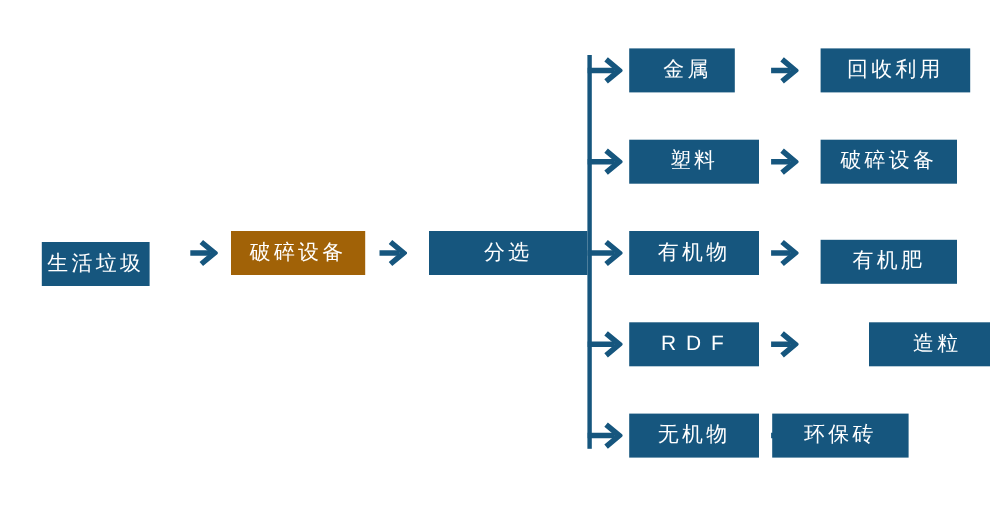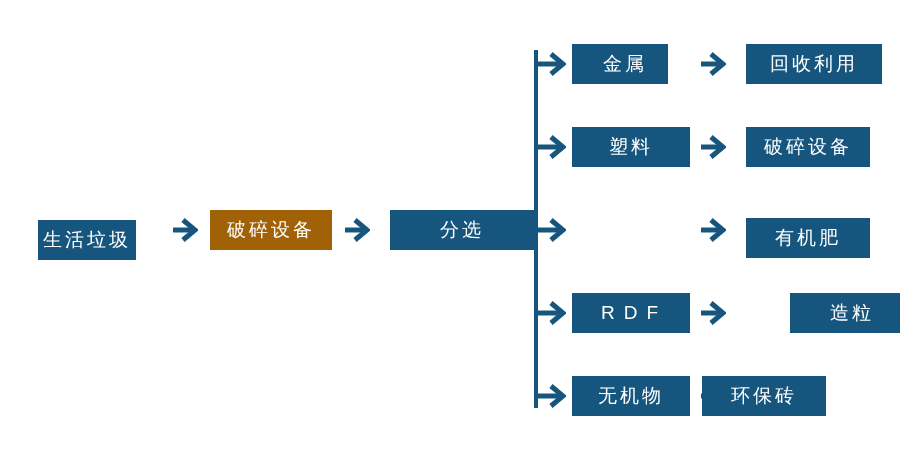--- a/index.html
+++ b/index.html
@@ -81,20 +81,21 @@
     </svg>
   </div>
   <div class="node blue" style="left:746px; top:127px; width:124px;">破碎设备</div>
 
   <div class="barrow" style="left:534px; top:217px;">
     <svg width="32" height="26" viewBox="0 0 32 26">
       <path d="M0 13 H25" stroke="#16567E" stroke-width="5" fill="none"></path>
       <path d="M17 3 L29 13 L17 23" stroke="#16567E" stroke-width="5" fill="none"></path>
     </svg>
   </div>
+  <div class="node blue" style="left:572px; top:210px; width:118px;">有机物</div>
   <div class="arrow" style="left:700px; top:217px;">
     <svg width="26" height="26" viewBox="0 0 26 26">
       <path d="M1 13 H19" stroke="#16567E" stroke-width="5" fill="none"></path>
       <path d="M11 3 L23 13 L11 23" stroke="#16567E" stroke-width="5" fill="none"></path>
     </svg>
   </div>
   <div class="node blue" style="left:746px; top:218px; width:124px;">有机肥</div>
 
   <div class="barrow" style="left:534px; top:300px;">
     <svg width="32" height="26" viewBox="0 0 32 26">

